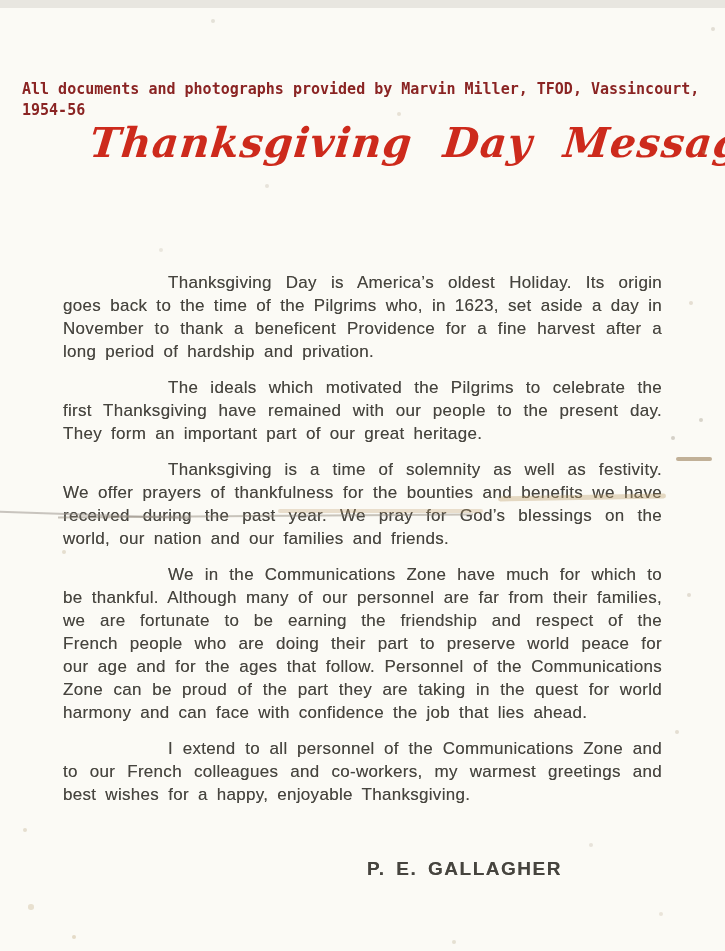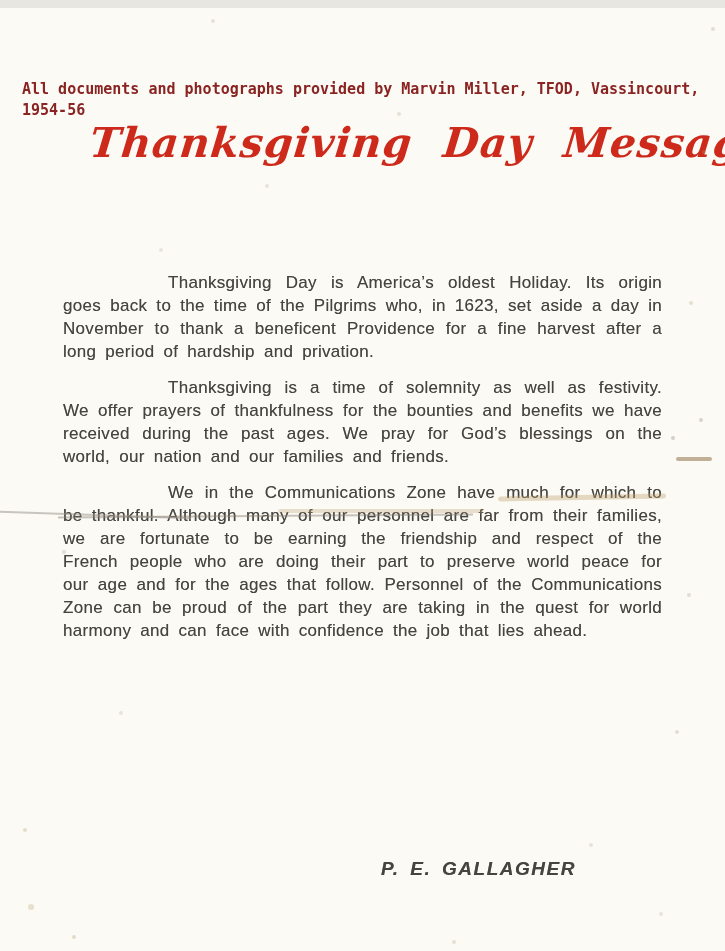--- a/index.html
+++ b/index.html
@@ -61,26 +61,25 @@
   }
   .letter-body p {
     margin: 0 0 13px 0;
     text-indent: 105px;
     text-shadow: 0 0 0.5px rgba(70,68,62,0.55);
   }
   
   .signature {
     position: absolute;
     top: 850px;
-    left: 356px;
+    left: 342px;
     width: 245px;
     text-align: center;
     color: var(--body-ink, #46443e);
     font-family: "Liberation Sans", sans-serif;
-    font-style: italic;
   }
   .signature .sig-name {
     font-size: 19px;
     font-weight: bold;
     letter-spacing: 1.5px;
     word-spacing: 4px;
     margin-bottom: 5px;
     text-shadow: 0 0 0.5px rgba(70,68,62,0.6);
   }
   .signature .sig-rank,
@@ -172,22 +171,24 @@
 <body>
 
 <div class="page">
 
   <div class="provenance">All documents and photographs provided by Marvin Miller, TFOD, Vassincourt, 1954-56</div>
 
   <div class="title">Thanksgiving Day Message</div>
 
   <div class="letter-body">
     <p>Thanksgiving Day is America’s oldest Holiday. Its origin goes back to the time of the Pilgrims who, in 1623, set aside a day in November to thank a beneficent Providence for a fine harvest after a long period of hardship and privation.</p>
-    <p>Thanksgiving is a time of solemnity as well as festivity. We offer prayers of thankfulness for the bounties and benefits we have received during the past ages. We pray for God’s blessings on the world, our nation and our families and friends.</p>
+    <p>The ideals which motivated the Pilgrims to celebrate the first Thanksgiving have remained with our people to the present day. They form an important part of our great heritage.</p>
+    <p>Thanksgiving is a time of solemnity as well as festivity. We offer prayers of thankfulness for the bounties and benefits we have received during the past year. We pray for God’s blessings on the world, our nation and our families and friends.</p>
     <p>We in the Communications Zone have much for which to be thankful. Although many of our personnel are far from their families, we are fortunate to be earning the friendship and respect of the French people who are doing their part to preserve world peace for our age and for the ages that follow. Personnel of the Communications Zone can be proud of the part they are taking in the quest for world harmony and can face with confidence the job that lies ahead.</p>
+    <p>I extend to all personnel of the Communications Zone and to our French colleagues and co-workers, my warmest greetings and best wishes for a happy, enjoyable Thanksgiving.</p>
   </div>
 
   <div class="signature">
     <div class="sig-name">P. E. GALLAGHER</div>
   </div>
 
   <div class="crease-left"></div>
   <div class="crease-strike"></div>
   <div class="smudge-tan-a"></div>
   <div class="smudge-tan-b"></div>

